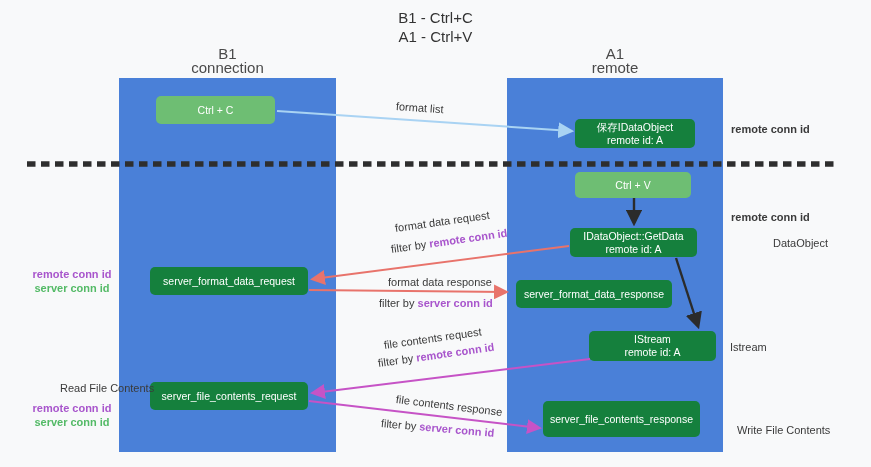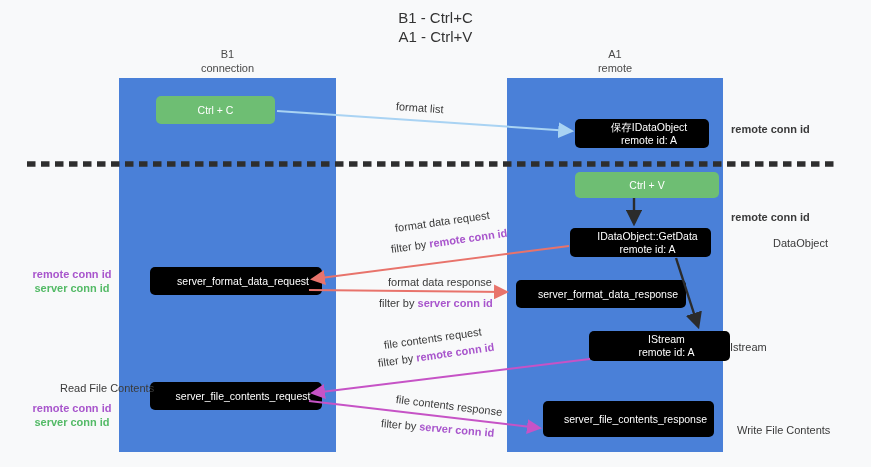--- a/index.html
+++ b/index.html
@@ -19,33 +19,33 @@
 
   .lane{
     position:absolute;top:78px;height:374px;
     background:#4a80d8;z-index:1;
   }
   .lane-left{left:119px;width:217px;}
   .lane-right{left:507px;width:216px;}
 
   .lane-header{
     position:absolute;top:47px;text-align:center;
-    font-size:11px;line-height:14px;color:#4a4a4a;z-index:2;
+    font-size:15px;line-height:14px;color:#4a4a4a;z-index:2;
   }
   .lane-header-left{left:119px;width:217px;}
   .lane-header-right{left:507px;width:216px;}
 
   .box{
     position:absolute;z-index:2;
     display:flex;flex-direction:column;align-items:center;justify-content:center;
     color:#fff;text-align:center;border-radius:5px;
     font-size:10.5px;line-height:13px;
   }
   .box-green{background:#6ebe73;}
-  .box-orange{background:#000000;padding-left:14px;}
+  .box-orange{background:#15803d;}
 
   svg.arrows{position:absolute;left:0;top:0;z-index:3;pointer-events:none;}
 
   .edge-label{
     position:absolute;z-index:4;white-space:nowrap;
     font-size:11px;color:#3a3a3a;transform-origin:left center;
   }
   .conn-key{font-weight:bold;color:#a855cc;}
   .purple{color:#a855cc;font-weight:bold;}
   .greenkey{color:#53ba66;font-weight:bold;}
@@ -81,21 +81,21 @@
 
   <div class="box box-green" style="left:156px;top:96px;width:119px;height:28px;">
     <div>Ctrl + C</div>
   </div>
 
   <div class="box box-orange" style="left:575px;top:119px;width:120px;height:29px;">
     <div>保存IDataObject</div>
     <div>remote id: A</div>
   </div>
 
-  <div class="box box-green" style="left:575px;top:172px;width:144px;height:26px;">
+  <div class="box box-green" style="left:575px;top:172px;width:116px;height:26px;">
     <div>Ctrl + V</div>
   </div>
 
   <div class="box box-orange" style="left:570px;top:228px;width:127px;height:29px;">
     <div>IDataObject::GetData</div>
     <div>remote id: A</div>
   </div>
 
   <div class="box box-orange" style="left:150px;top:267px;width:158px;height:28px;">
     <div>server_format_data_request</div>

